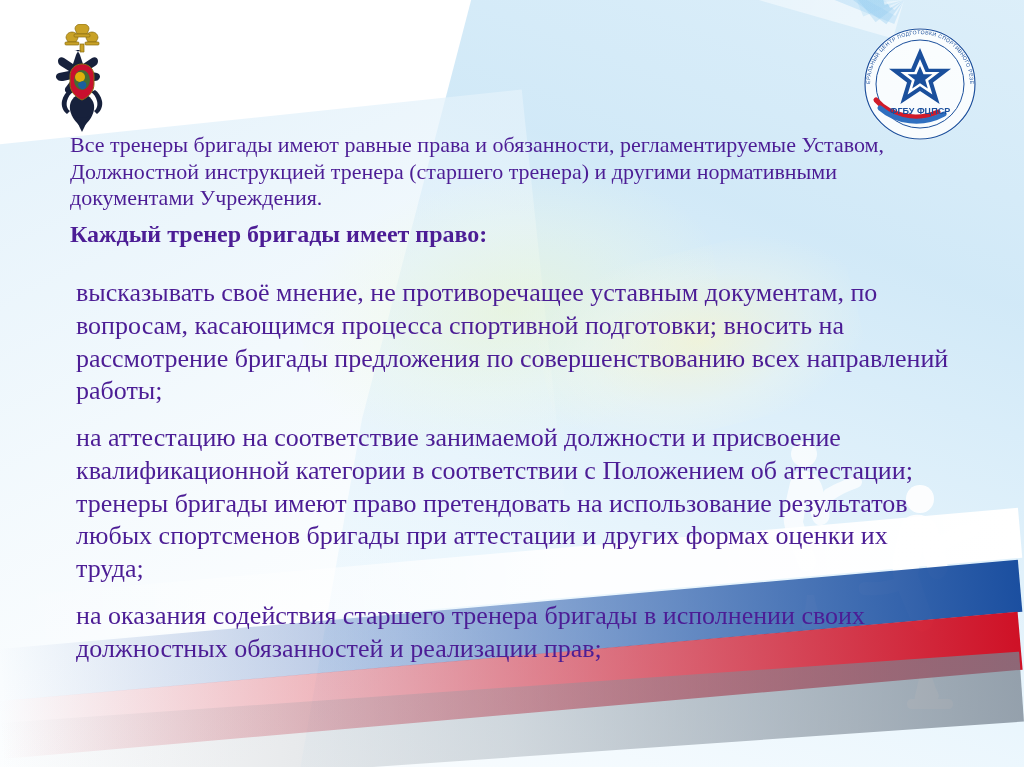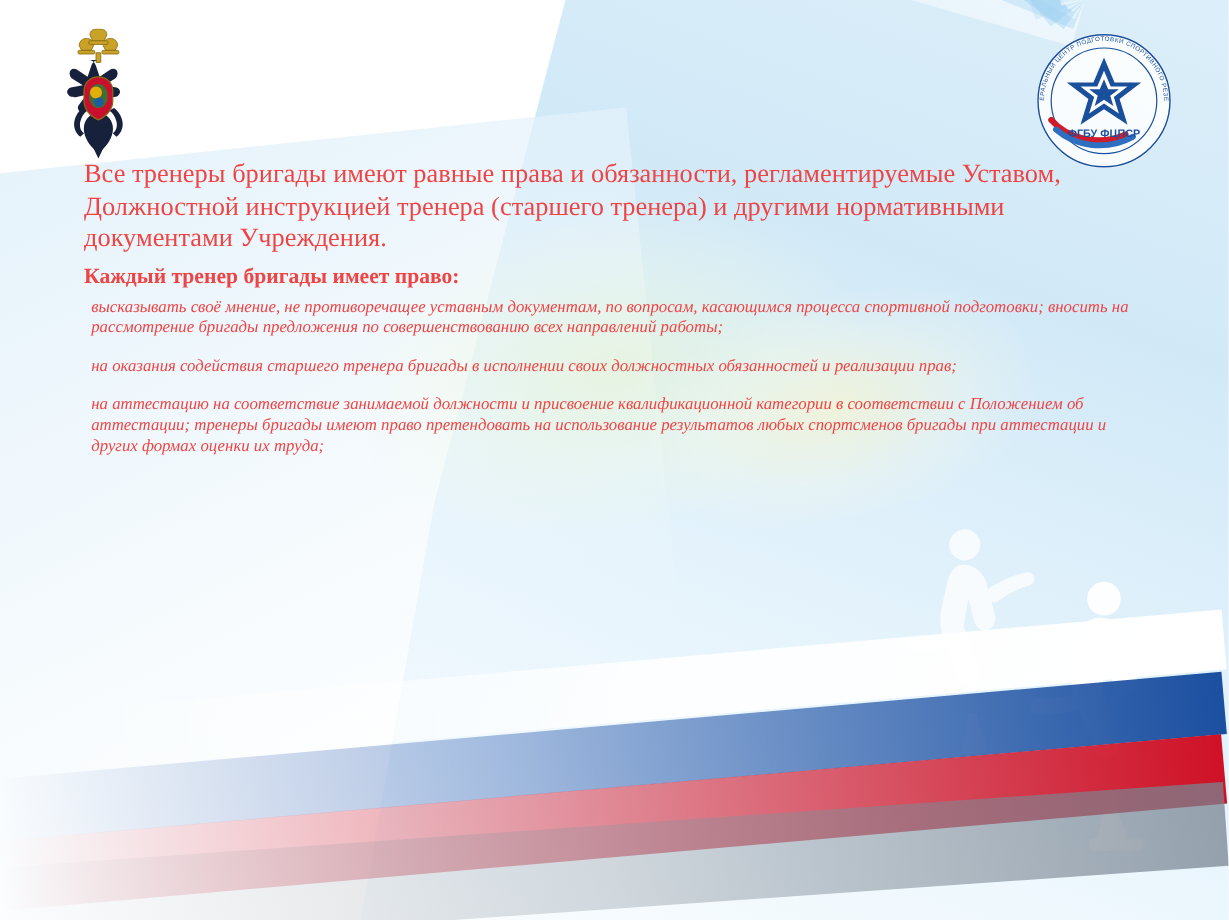--- a/index.html
+++ b/index.html
@@ -203,45 +203,44 @@
   
   .content {
     position: absolute;
     left: 70px;
     top: 132px;
     width: 884px;
   }
 
   .para {
     margin: 0 0 6px 0;
-    color: #ef4444;
+    color: #4c1d95;
     font-size: 21.5px;
     line-height: 1.22;
     font-family: "Liberation Serif", serif;
   }
 
   .para.intro {
     font-size: 22px;
     line-height: 1.21;
     margin-bottom: 8px;
   }
 
   .para.bold-heading {
     font-weight: bold;
-    font-size: 18px;
+    font-size: 24px;
     margin-top: 2px;
-    margin-bottom: 6px;
+    margin-bottom: 28px;
   }
 
   .para.body {
-    font-size: 14px;
+    font-size: 26px;
     line-height: 1.26;
     margin-bottom: 14px;
     padding-left: 6px;
-    font-style: italic;
   }
 </style>
 </head>
 <body>
 
 <div class="slide">
 
   <div class="bg">
     <div class="bg-base"></div>
     <div class="panel-blue"></div>
@@ -334,17 +333,17 @@
     <text font-family="Liberation Sans, sans-serif" font-size="5.2" fill="#1a4f9c" letter-spacing="0.4">
       <textPath href="#ringPathTop" startOffset="50%" text-anchor="middle">ФЕДЕРАЛЬНЫЙ ЦЕНТР ПОДГОТОВКИ СПОРТИВНОГО РЕЗЕРВА</textPath>
     </text>
     <text x="62" y="92" text-anchor="middle" font-family="Liberation Sans, sans-serif" font-size="9" font-weight="bold" fill="#1a4f9c">ФГБУ ФЦПСР</text>
   </svg>
 
   <div class="content">
     <p class="para intro">Все тренеры бригады имеют равные права и обязанности, регламентируемые Уставом, Должностной инструкцией тренера (старшего тренера) и другими нормативными документами Учреждения.</p>
     <p class="para bold-heading">Каждый тренер бригады имеет право:</p>
     <p class="para body">высказывать своё мнение, не противоречащее уставным документам, по вопросам, касающимся процесса спортивной подготовки;  вносить на рассмотрение бригады предложения по совершенствованию всех направлений работы;</p>
+    <p class="para body">на аттестацию на соответствие занимаемой должности и присвоение квалификационной категории в соответствии с Положением об аттестации;  тренеры бригады имеют право претендовать на использование результатов любых спортсменов бригады при аттестации и других формах оценки их труда;</p>
     <p class="para body">на оказания содействия старшего тренера бригады в исполнении своих должностных обязанностей и реализации прав;</p>
-    <p class="para body">на аттестацию на соответствие занимаемой должности и присвоение квалификационной категории в соответствии с Положением об аттестации;  тренеры бригады имеют право претендовать на использование результатов любых спортсменов бригады при аттестации и других формах оценки их труда;</p>
   </div>
 
 </div>
 
 </body></html>

